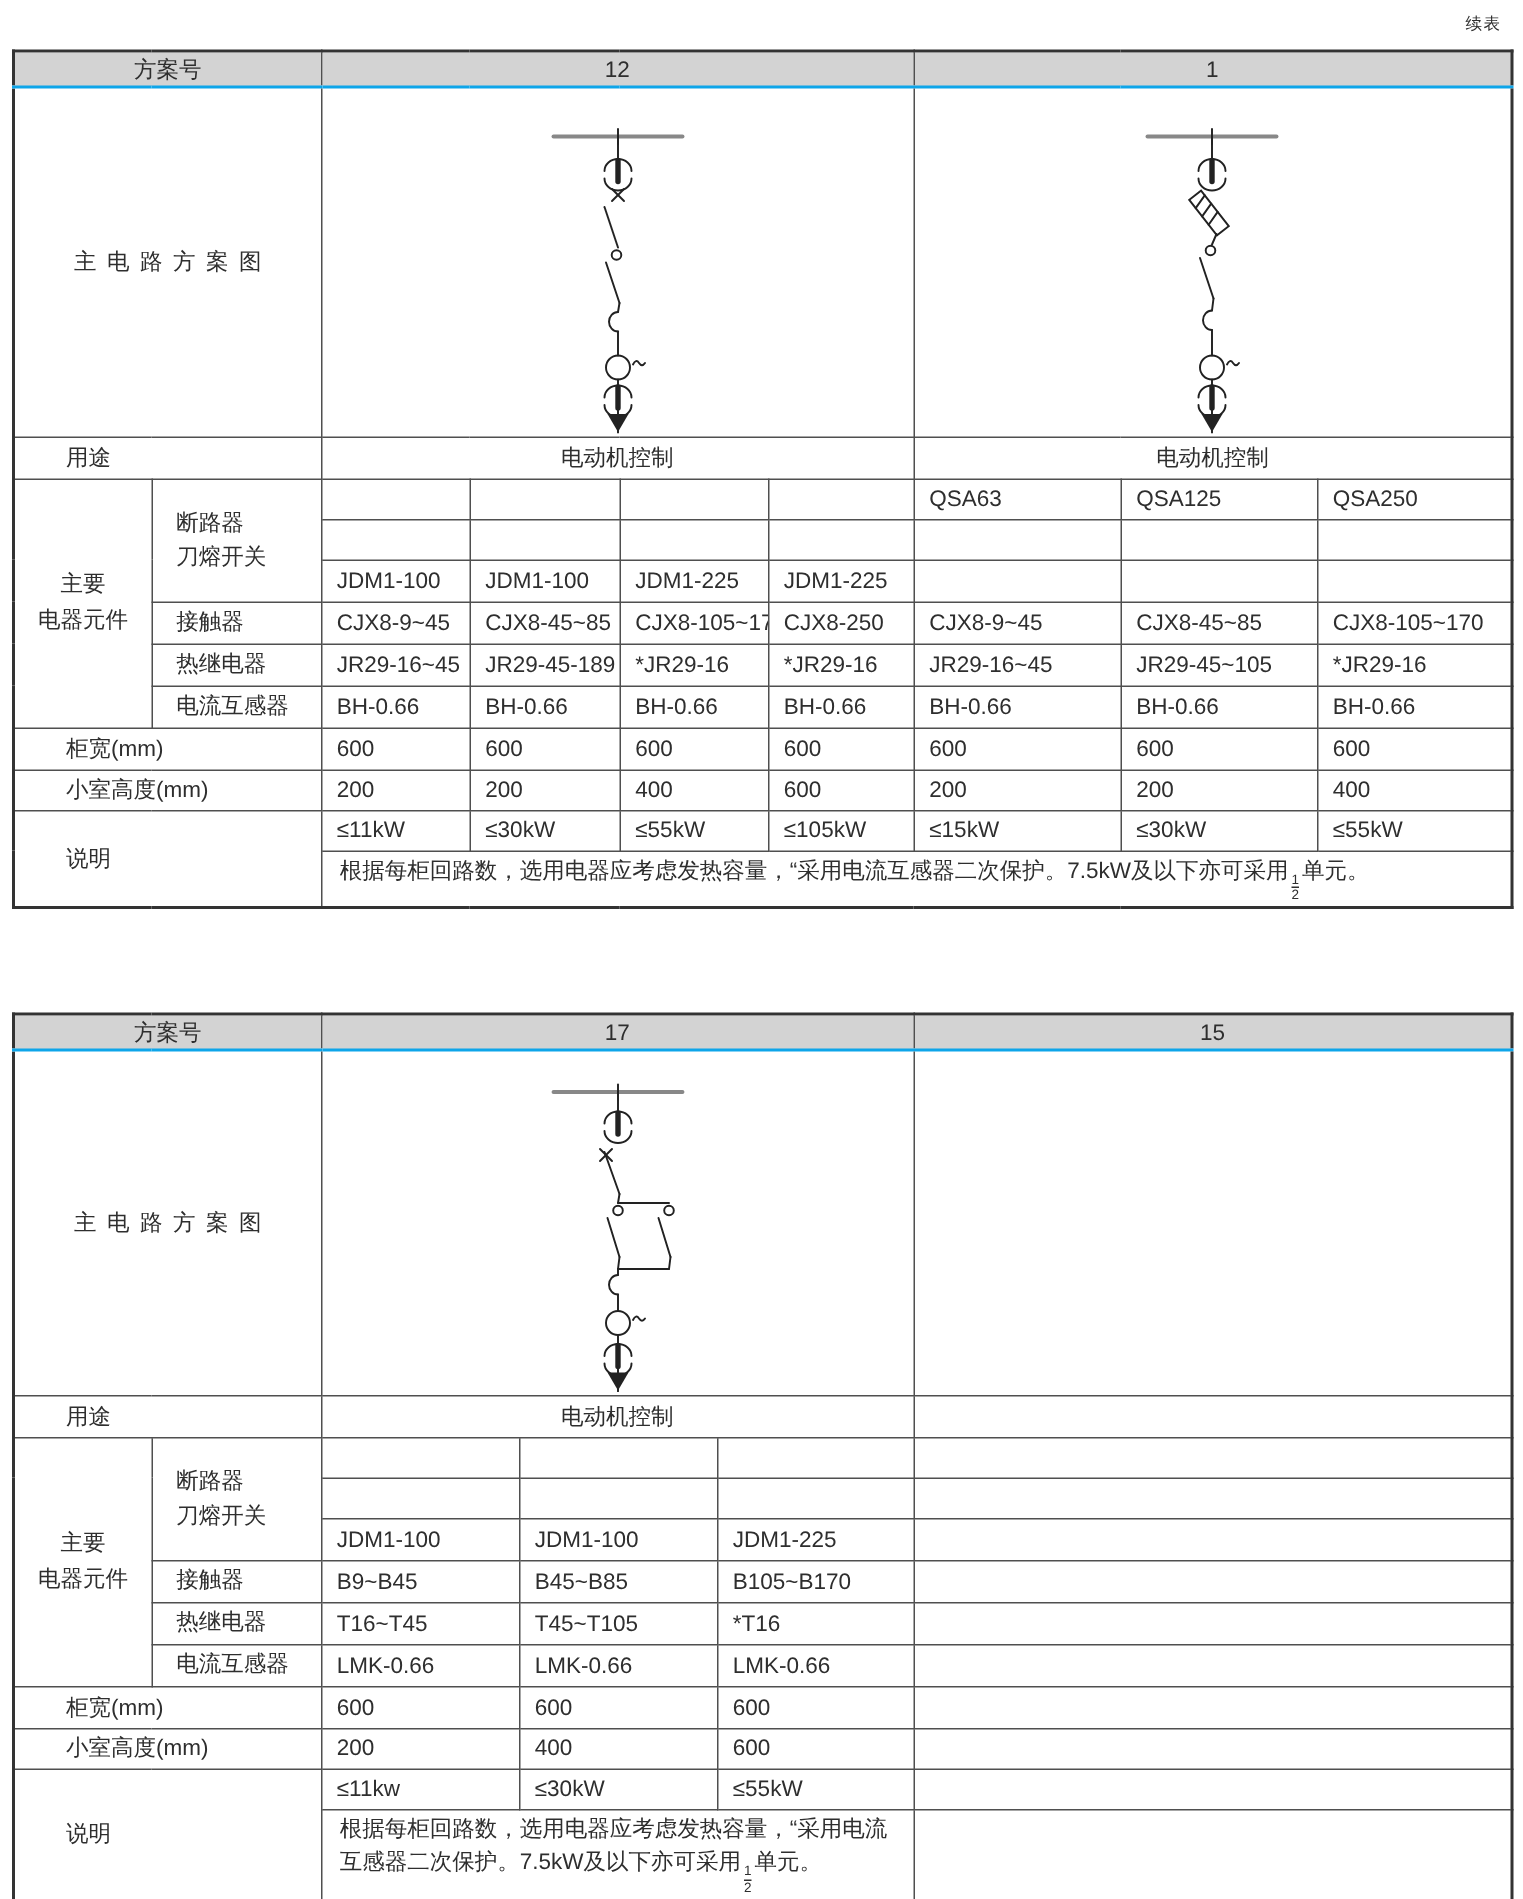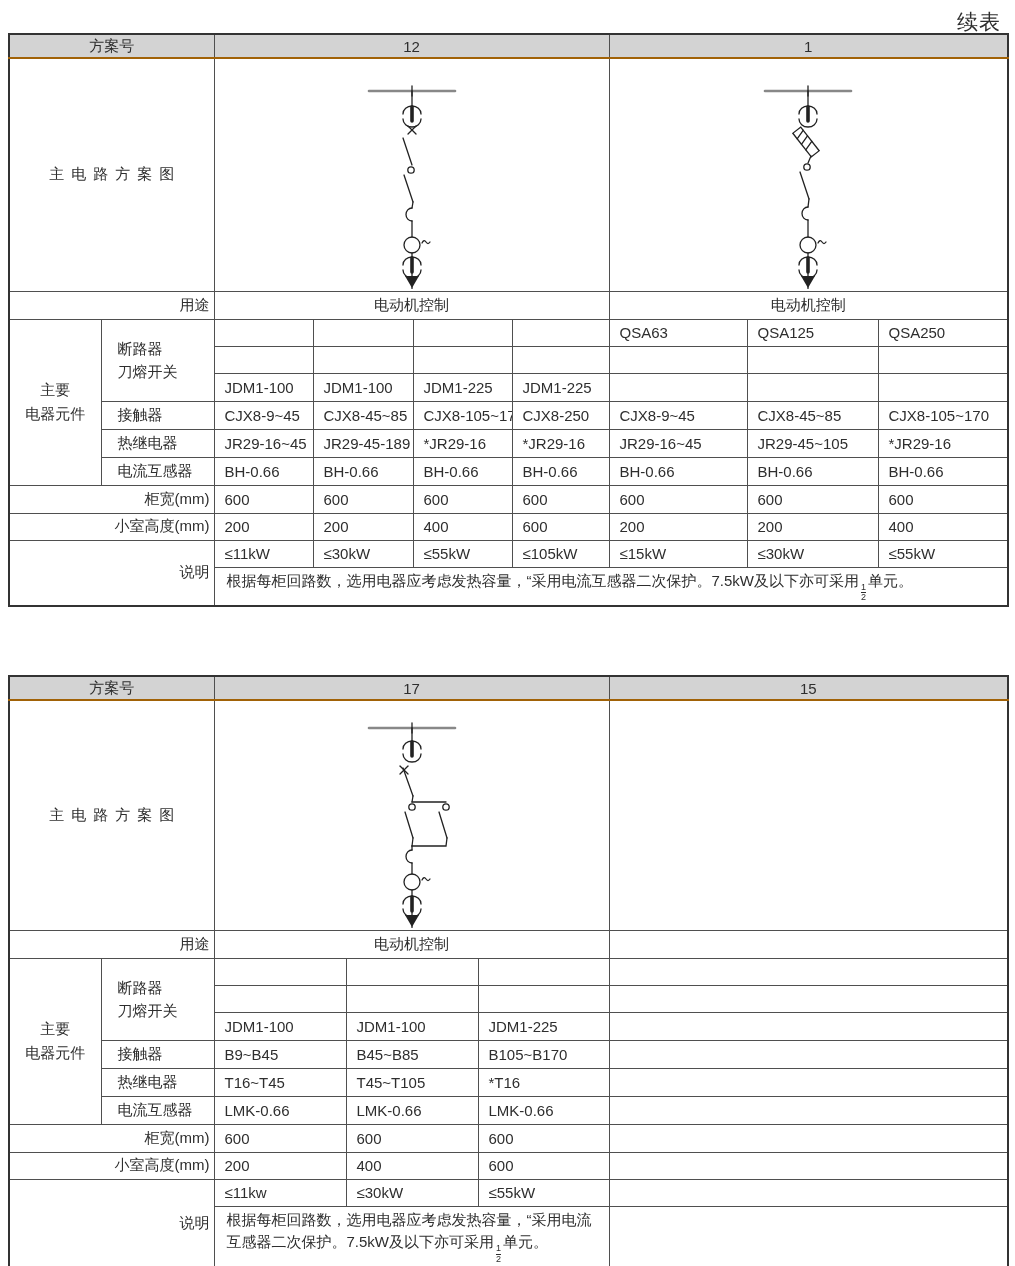--- a/index.html
+++ b/index.html
@@ -1,31 +1,31 @@
 <!DOCTYPE html>
 <html><head>
 <meta charset="utf-8">
 <style>
   html,body{margin:0;padding:0;}
   body{
     width:1015px;height:1266px;position:relative;background:#ffffff;
     font-family:"Liberation Sans","DejaVu Sans",sans-serif;color:#2e2e2e;
   }
-  .cont-label{position:absolute;top:8px;right:14px;font-size:21px;letter-spacing:1px;}
+  .cont-label{position:absolute;top:8px;right:14px;font-size:11px;letter-spacing:1px;}
   table{border-collapse:collapse;table-layout:fixed;position:absolute;left:8px;width:999px;border:2px solid #333;}
   #t1{top:33px;}
   #t2{top:675px;}
   th,td{
     border:1px solid #4f4f4f;font-size:15px;font-weight:normal;
     padding:0 4px 0 10px;text-align:left;vertical-align:middle;
     overflow:hidden;white-space:nowrap;
   }
-  th.scheme{background:#d3d3d3;text-align:center;padding:0;border-bottom:2px solid #a16207;font-size:15px;}
+  th.scheme{background:#d3d3d3;text-align:center;padding:0;border-bottom:2px solid #0ea5e9;font-size:15px;}
   .center{text-align:center;padding:0;}
-  .labelL{padding-left:34px;text-align:right;}
+  .labelL{padding-left:34px;}
   .comp-label{padding-left:16px;line-height:1.55;}
   .comp-main{text-align:center;padding:0;line-height:1.6;}
   .diagram-cell{text-align:center;padding:0;vertical-align:middle;}
   .diag-label{letter-spacing:7px;padding-left:7px;}
   .note-cell{white-space:normal;line-height:1.5;padding:2px 8px 2px 12px;border-radius:18px;}
   .frac{display:inline-flex;flex-direction:column;align-items:center;font-size:9px;line-height:1.1;vertical-align:-4px;margin:0 2px;}
   .frac .den{border-top:1px solid #2e2e2e;}
   
   .r-head{height:24px;} .r-diag1{height:233px;} .r-diag2{height:230px;}
   .r-use{height:28px;} .r-b1{height:27px;} .r-b2{height:27px;} .r-b3{height:28px;}

